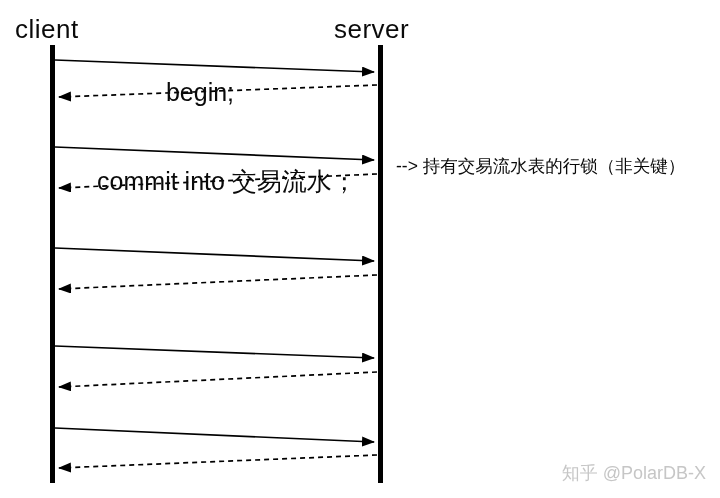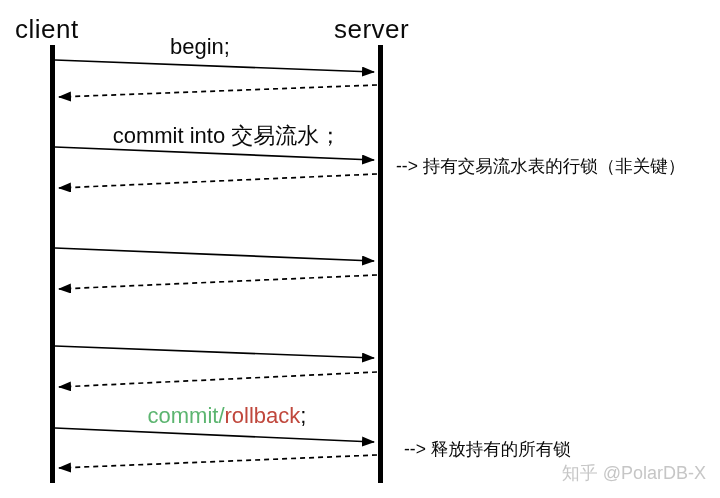--- a/index.html
+++ b/index.html
@@ -34,23 +34,24 @@
   }
   .lifeline { stroke: #000000; stroke-width: 5; }
   .msg-line { stroke: #000000; stroke-width: 1.7; fill: none; }
   .msg-return { stroke: #000000; stroke-width: 1.7; stroke-dasharray: 5 4; fill: none; }
 
   .msg-label {
     position: absolute;
     left: 66px;
     width: 322px;
     text-align: center;
-    font-size: 22px;
+    font-size: 25px;
     color: #0a0a0a;
     white-space: nowrap;
+    margin-top: 44px;
   }
   .msg-label.shift-left { left: 40px; width: 320px; }
 
   .annotation {
     position: absolute;
     left: 396px;
     font-size: 17.5px;
     color: #0a0a0a;
     white-space: nowrap;
   }
@@ -98,24 +99,20 @@
     <line class="msg-line" x1="55" y1="428" x2="374" y2="442" marker-end="url(#arrowhead)"></line>
     <line class="msg-return" x1="377" y1="455" x2="59" y2="468" marker-end="url(#arrowhead)"></line>
   </svg>
 
   <div class="msg-label shift-left" style="top:34px">begin;</div>
 
   <div class="msg-label" style="top:121px">commit into 交易流水；</div>
 
 
 
-  <div class="msg-label" style="top:403px">
-    <span style="color: rgb(92, 181, 112);">commit/</span><span style="color: rgb(192, 71, 60);">rollback</span><span>; </span>
-  </div>
 
   <div class="annotation ann-1" style="top:154px">--&gt; 持有交易流水表的行锁（非关键）</div>
 
 
-  <div class="annotation ann-3" style="top:437px">--&gt; 释放持有的所有锁</div>
 
   <div class="watermark" style="color: rgb(198, 198, 198);">知乎 @PolarDB-X</div>
 
 </div>
 
 </body></html>

